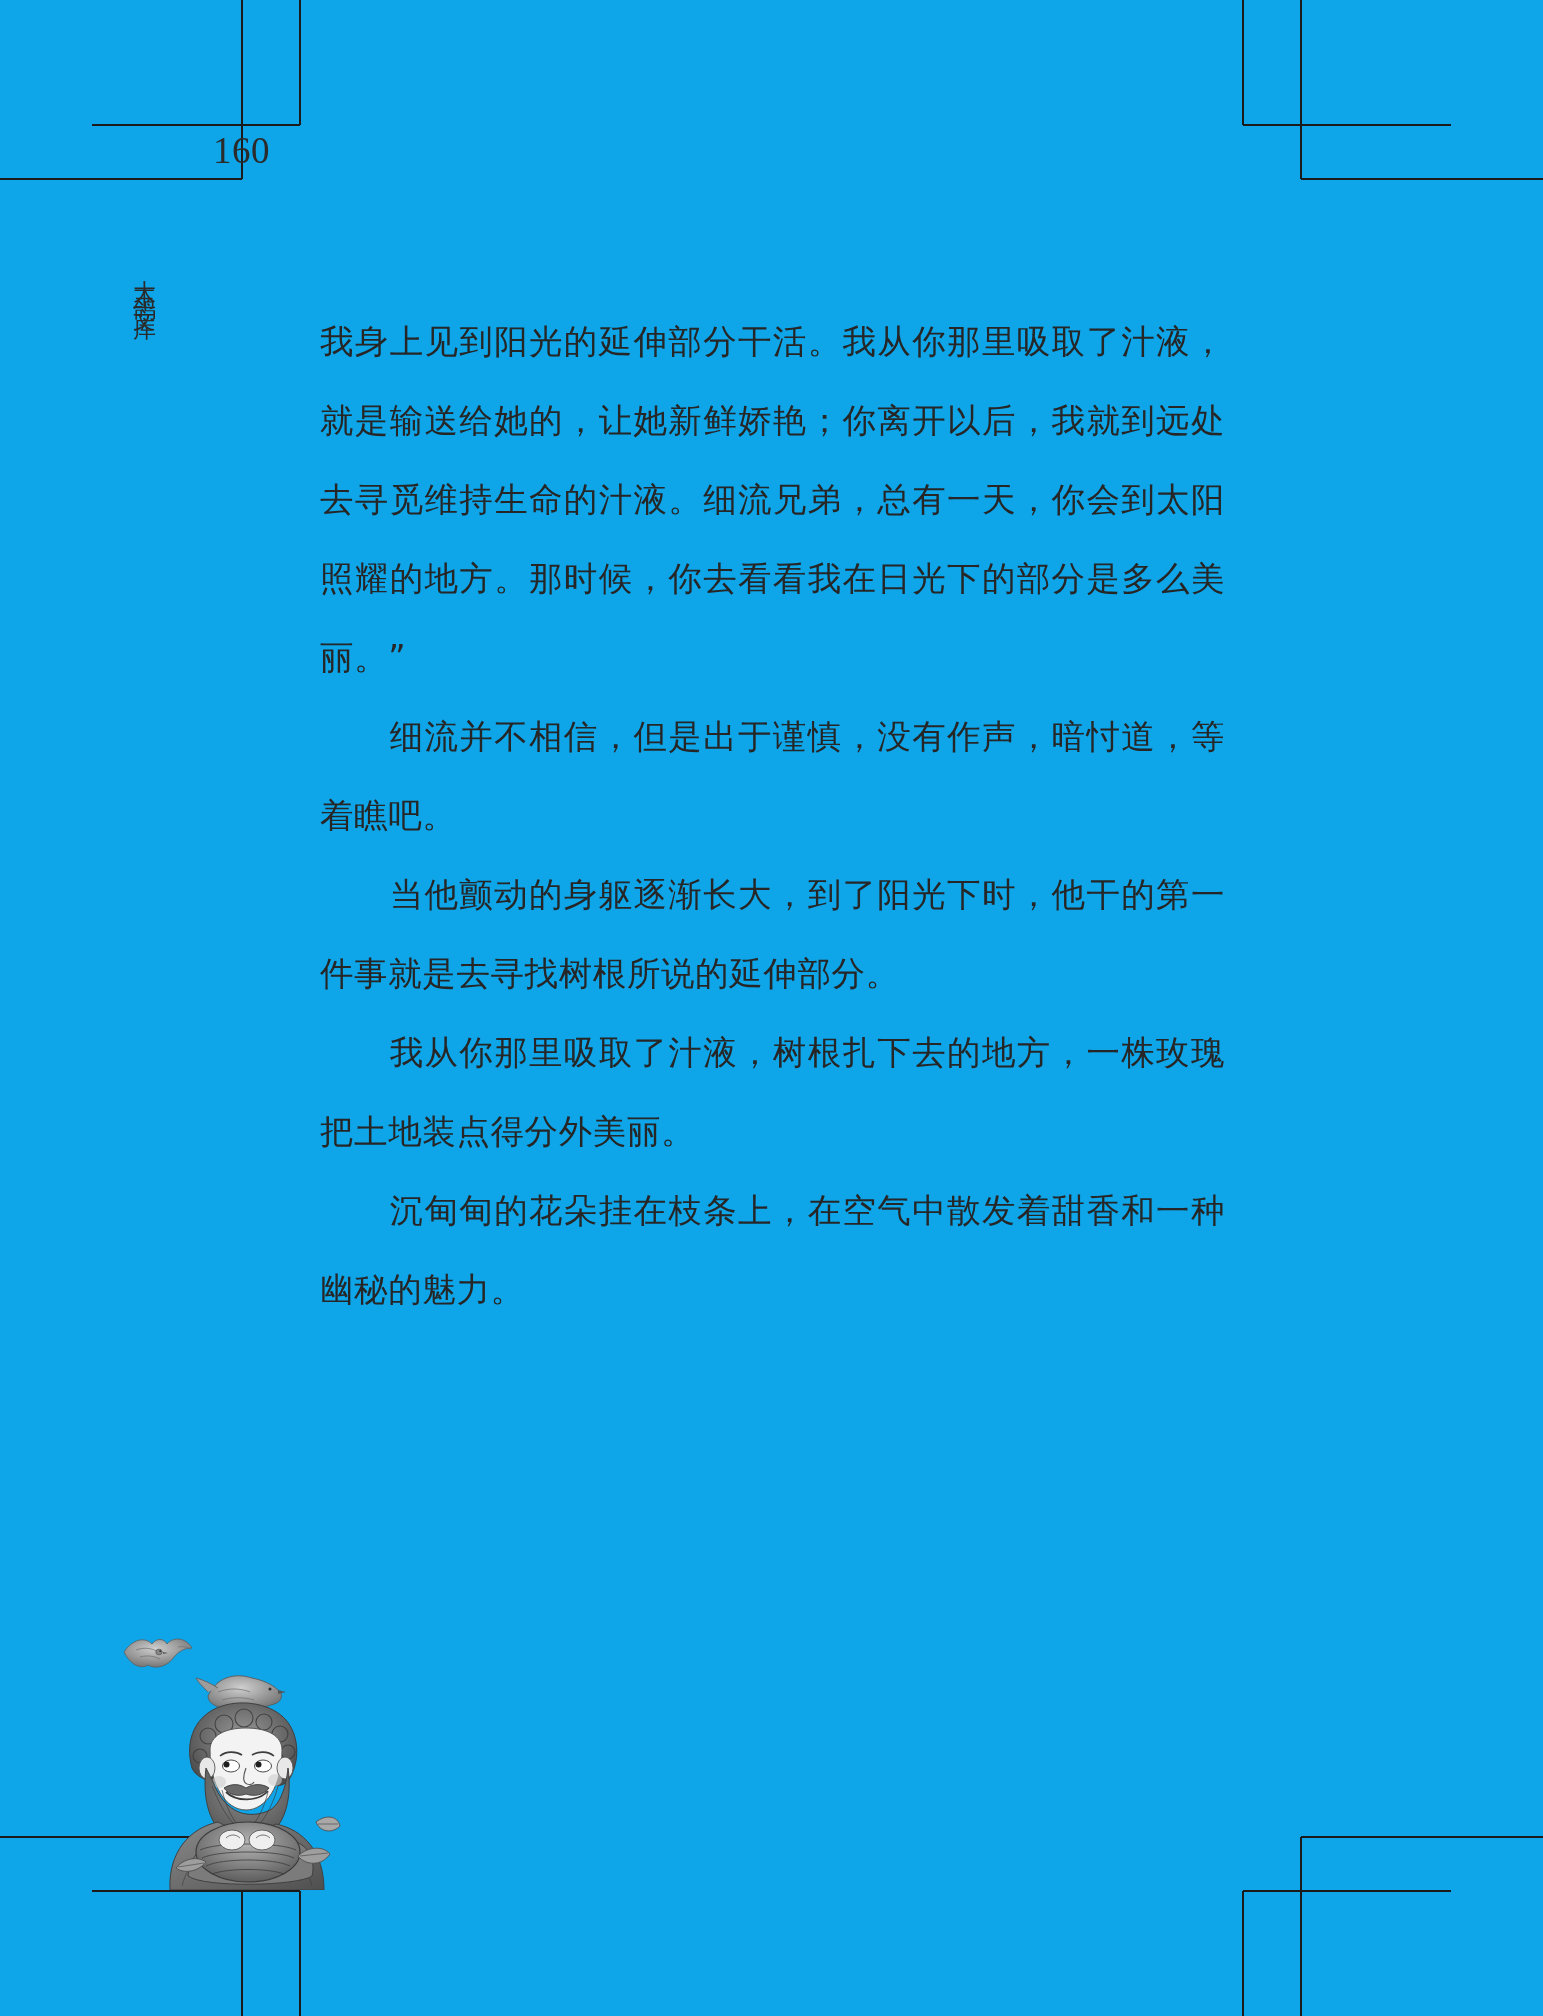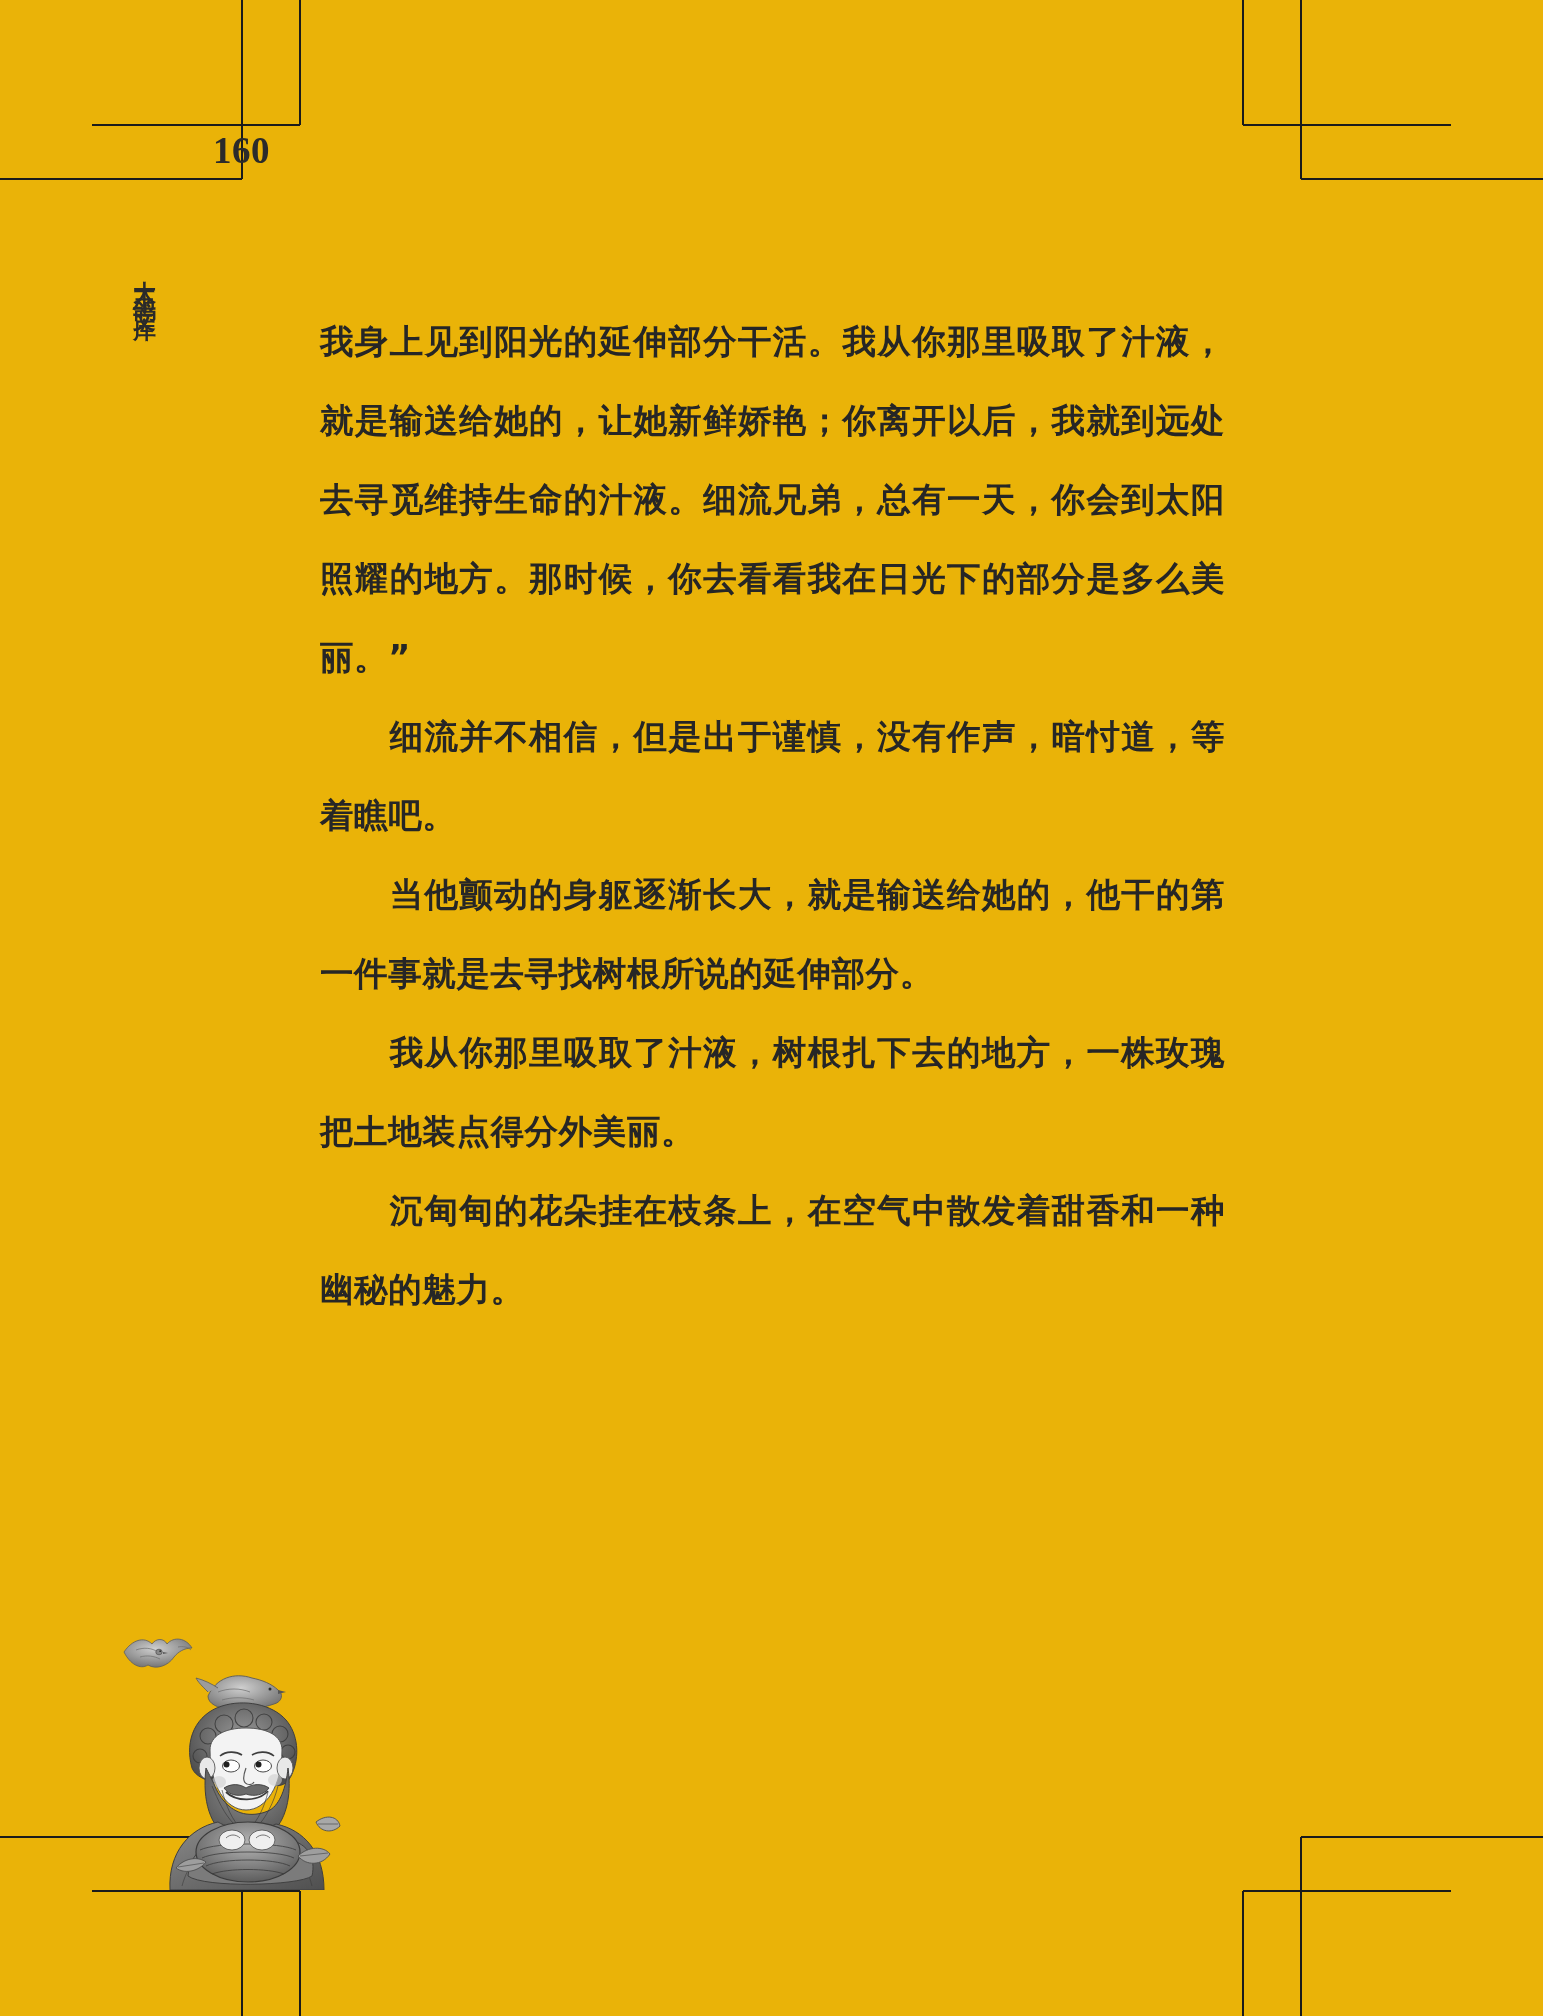--- a/index.html
+++ b/index.html
@@ -4,24 +4,23 @@
 <style>
   html, body {
     margin: 0;
     padding: 0;
     background: #ffffff;
   }
   .page {
     position: relative;
     width: 1543px;
     height: 2016px;
-    background: #eab308;
+    background: #0ea5e9;
     overflow: hidden;
     font-family: "Liberation Sans", "DejaVu Sans", sans-serif;
-    font-weight: bold;
   }
 
   
   .mark {
     position: absolute;
     background: #1b1b1b;
   }
   .mark.h { height: 1.6px; }
   .mark.v { width: 1.6px; }
 
@@ -136,21 +135,21 @@
     <div class="mark v br-inner-v"></div>
   </div>
 
   <div class="folio">160</div>
 
   <div class="series-label">大王鸽文库</div>
 
   <div class="body-block">
     <p class="para">我身上见到阳光的延伸部分干活。我从你那里吸取了汁液，就是输送给她的，让她新鲜娇艳；你离开以后，我就到远处去寻觅维持生命的汁液。细流兄弟，总有一天，你会到太阳照耀的地方。那时候，你去看看我在日光下的部分是多么美丽。”</p>
     <p class="para indent">　　细流并不相信，但是出于谨慎，没有作声，暗忖道，等着瞧吧。</p>
-    <p class="para indent">　　当他颤动的身躯逐渐长大，就是输送给她的，他干的第一件事就是去寻找树根所说的延伸部分。</p>
+    <p class="para indent">　　当他颤动的身躯逐渐长大，到了阳光下时，他干的第一件事就是去寻找树根所说的延伸部分。</p>
     <p class="para indent">　　我从你那里吸取了汁液，树根扎下去的地方，一株玫瑰把土地装点得分外美丽。</p>
     <p class="para indent">　　沉甸甸的花朵挂在枝条上，在空气中散发着甜香和一种幽秘的魅力。</p>
   </div>
 
   <div class="illustration">
     <svg viewBox="0 0 230 290" xmlns="http://www.w3.org/2000/svg">
       <defs>
         <radialGradient id="hairShade" cx="50%" cy="40%" r="60%">
           <stop offset="0%" stop-color="#9a9a9a"></stop>
           <stop offset="100%" stop-color="#4d4d4d"></stop>

